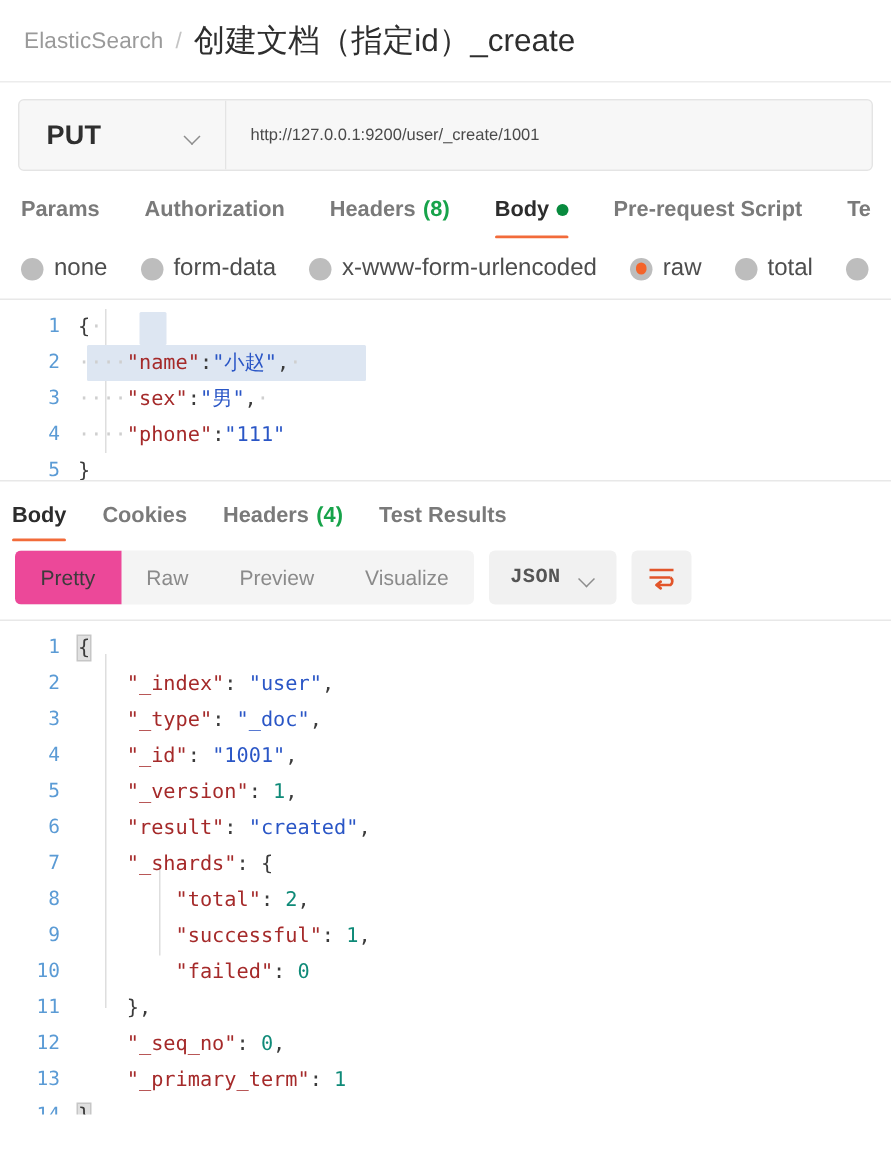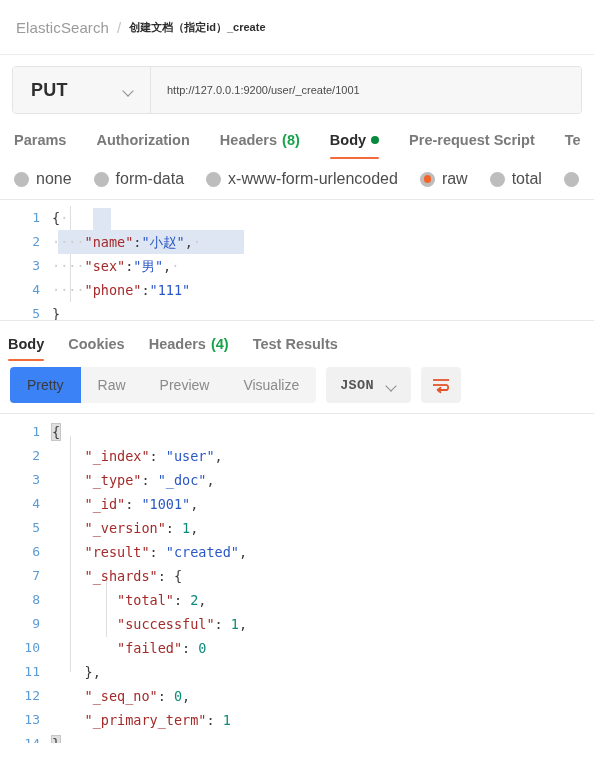--- a/index.html
+++ b/index.html
@@ -25,23 +25,23 @@
     font-size: 15px;
     color: #9a9a9a;
     letter-spacing: 0.1px;
   }
   .bc-sep {
     font-size: 15px;
     color: #c4c4c4;
     margin: 0 8px;
   }
   .bc-current {
-    font-size: 11px;
+    font-size: 21px;
     color: #2e2e2e;
-    font-weight: bold;
+    font-weight: normal;
   }
 
   
   .url-row {
     margin: 11px 12px 0 12px;
     height: 48px;
     display: flex;
     border: 1px solid #e4e4e4;
     border-radius: 4px;
     overflow: hidden;
@@ -249,21 +249,21 @@
   }
   .seg {
     display: flex;
     align-items: center;
     padding: 0 17px;
     font-size: 14px;
     color: #8a8a8a;
     cursor: pointer;
   }
   .seg.active {
-    background: #3b82f6;
+    background: #ec4899;
     color: #3b3b3b;
   }
   .fmt-pill {
     display: flex;
     align-items: center;
     gap: 12px;
     height: 36px;
     padding: 0 14px;
     background: #f1f1f1;
     border-radius: 4px;

